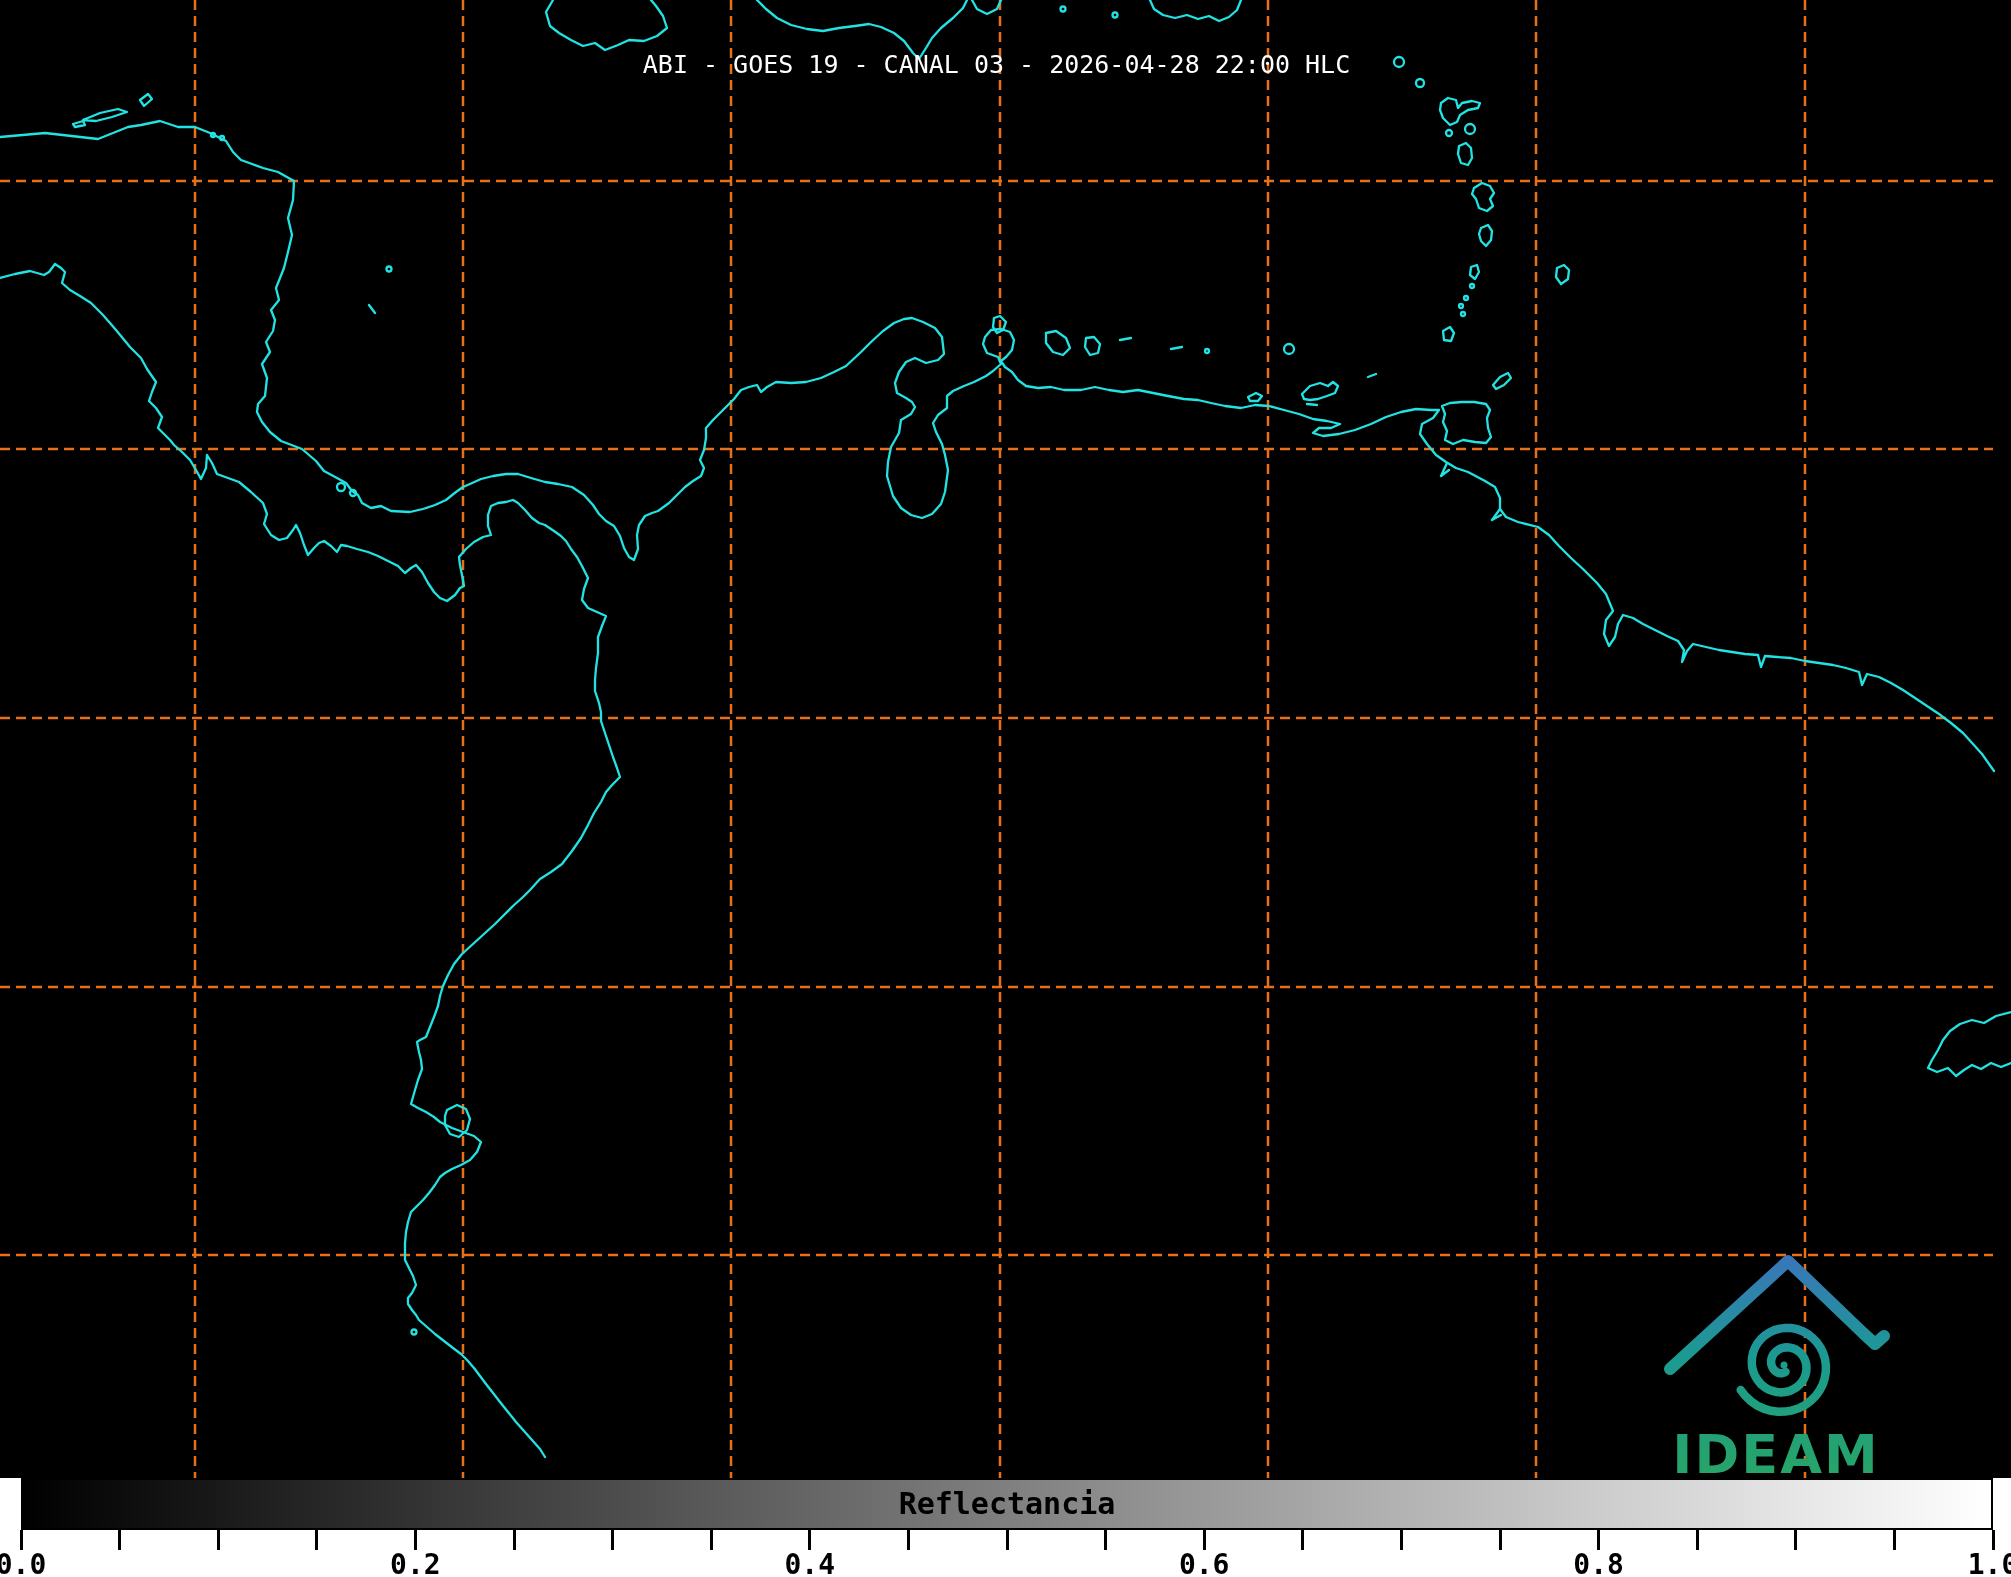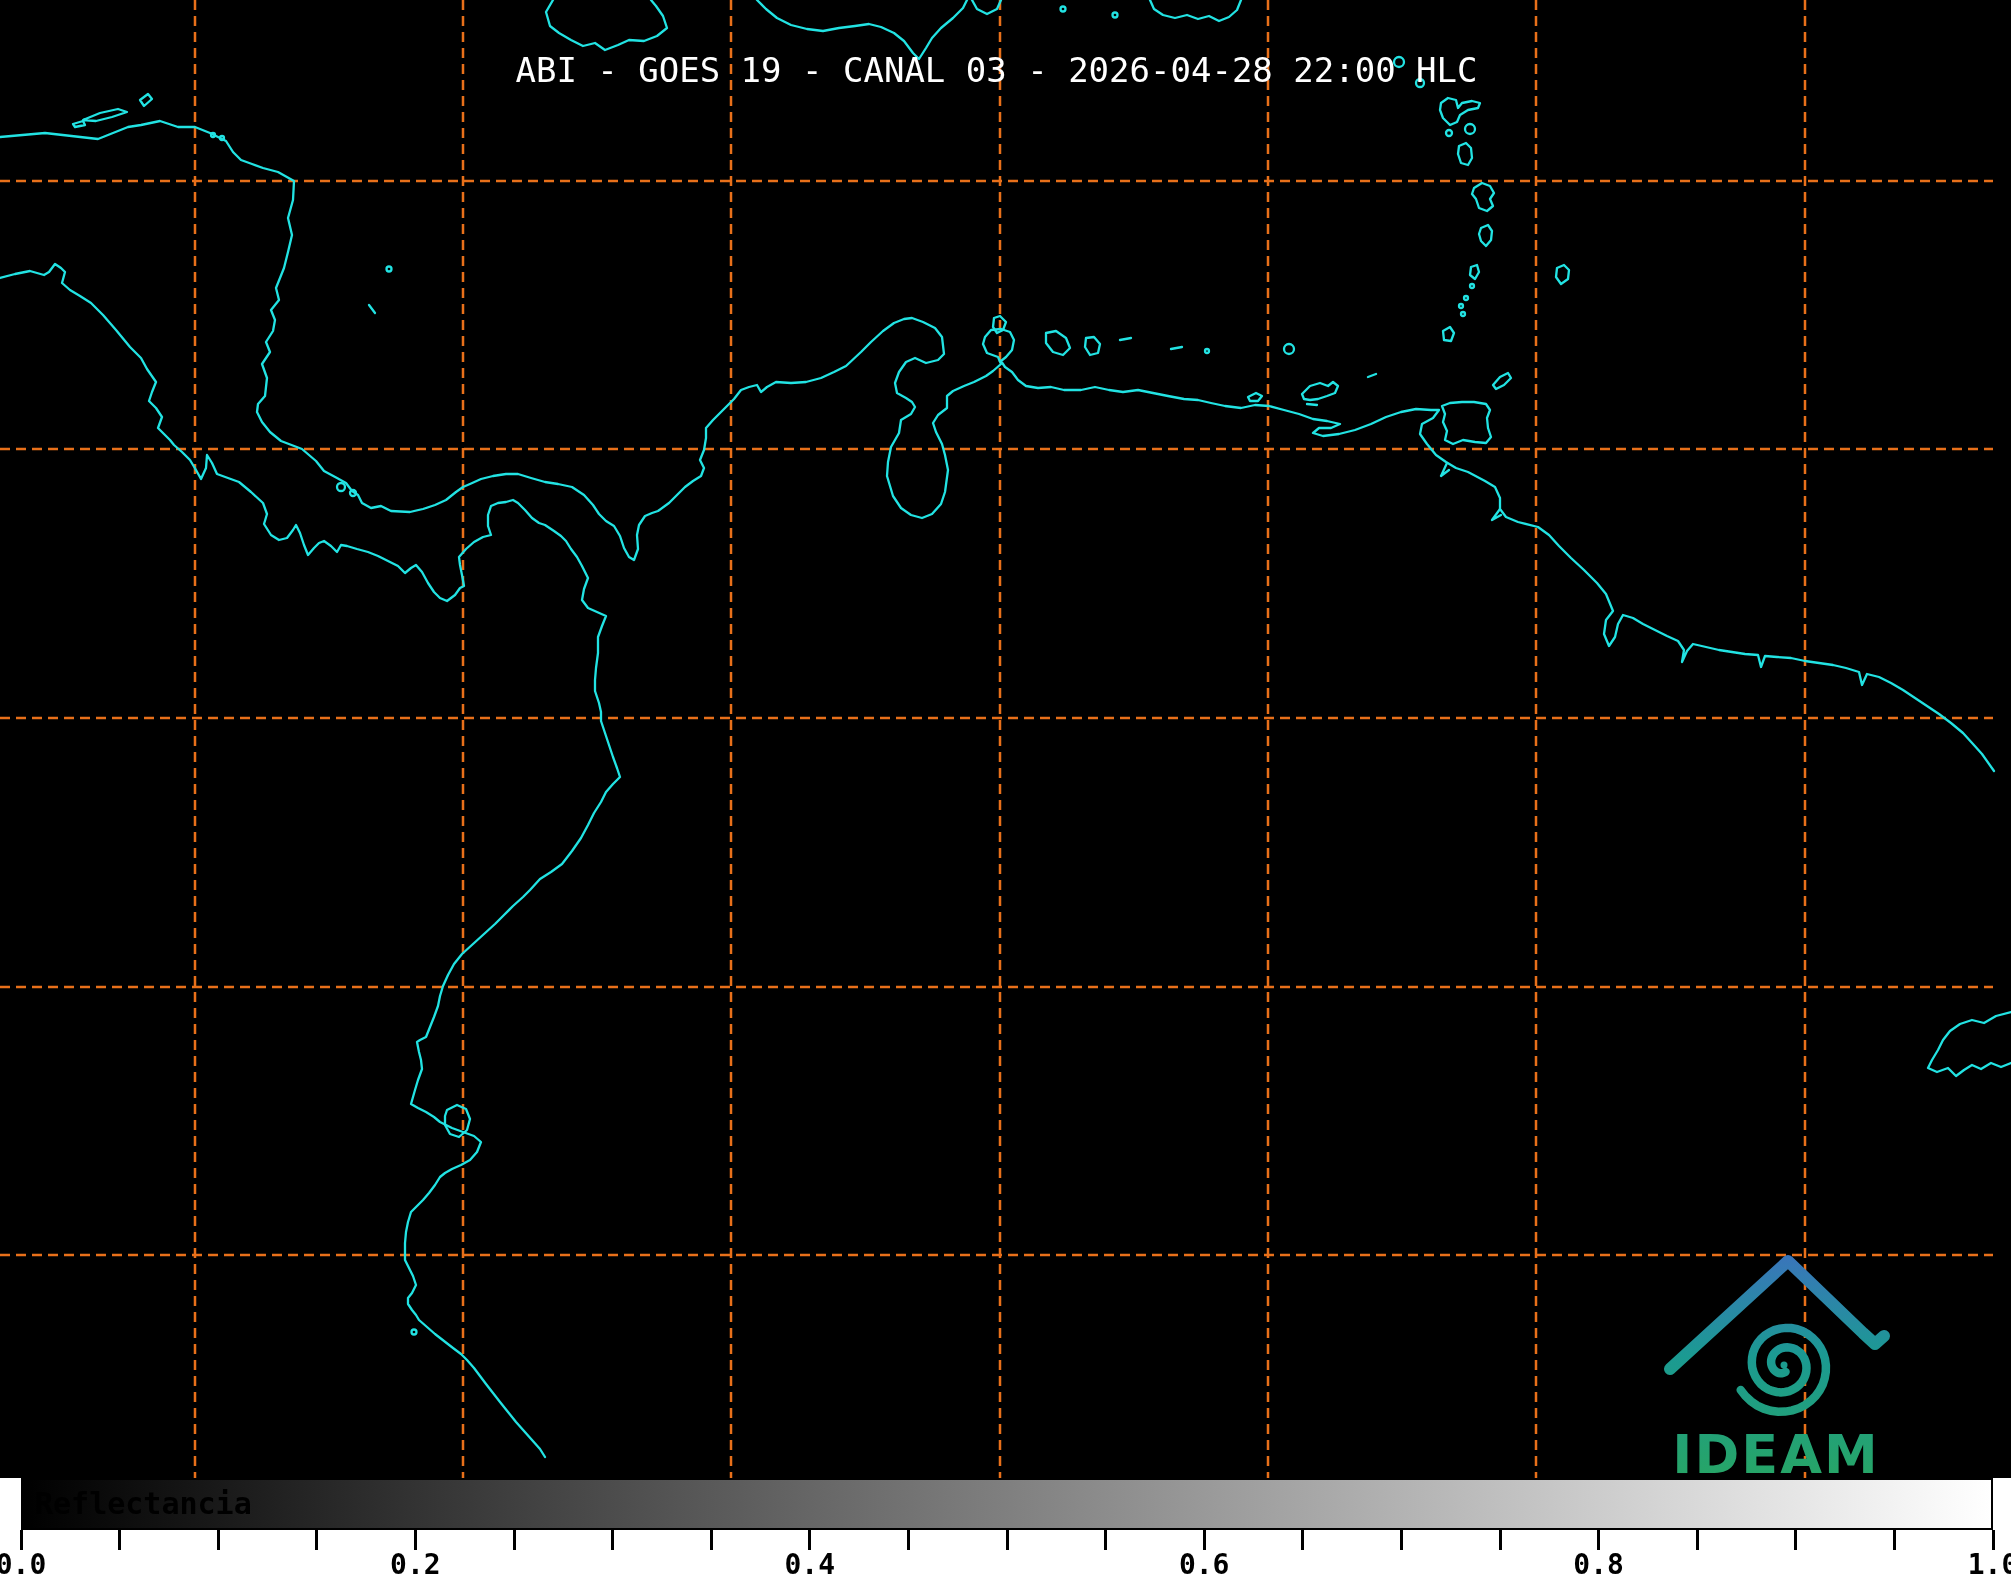--- a/index.html
+++ b/index.html
@@ -1,27 +1,27 @@
 <!DOCTYPE html>
 <html><head>
 <meta charset="utf-8">
 <style>
   html,body{margin:0;padding:0;background:#222;}
   .stage{position:relative;width:2011px;height:1577px;overflow:hidden;background:#000;
          font-family:"DejaVu Sans Mono", monospace;}
   .map{position:absolute;left:0;top:0;width:2011px;height:1478px;display:block;}
   .title{position:absolute;left:0;top:50px;width:1993px;text-align:center;
-         color:#fff;font-size:34px;letter-spacing:0px;white-space:pre;}
+         color:#fff;font-size:25px;letter-spacing:0px;white-space:pre;}
   .logo{position:absolute;left:1653px;top:1243px;width:244px;height:244px;}
   .logo text{font-family:"DejaVu Sans", sans-serif;font-weight:bold;font-size:54px;letter-spacing:2px;}
   .footer{position:absolute;left:0;top:1478px;width:2011px;height:99px;background:#fff;}
   .cbar{position:absolute;left:21px;top:0px;width:1972px;height:52px;
         border:2px solid #000;box-sizing:border-box;}
-  .cbar-label{position:absolute;left:12px;top:0;width:100%;height:40px;line-height:48px;
-        text-align:left;color:#000;font-size:30px;font-weight:bold;}
+  .cbar-label{position:absolute;left:0;top:0;width:100%;height:40px;line-height:48px;
+        text-align:center;color:#000;font-size:30px;font-weight:bold;}
   .tick{position:absolute;top:52px;width:3px;height:20px;background:#000;}
   .tick-label{position:absolute;top:70px;transform:translateX(-50%);color:#000;
         font-size:28px;font-weight:bold;white-space:nowrap;}
 </style>
 </head>
 <body>
 
 <div class="stage">
 
   <svg class="map" viewBox="0 0 2011 1478" xmlns="http://www.w3.org/2000/svg">

